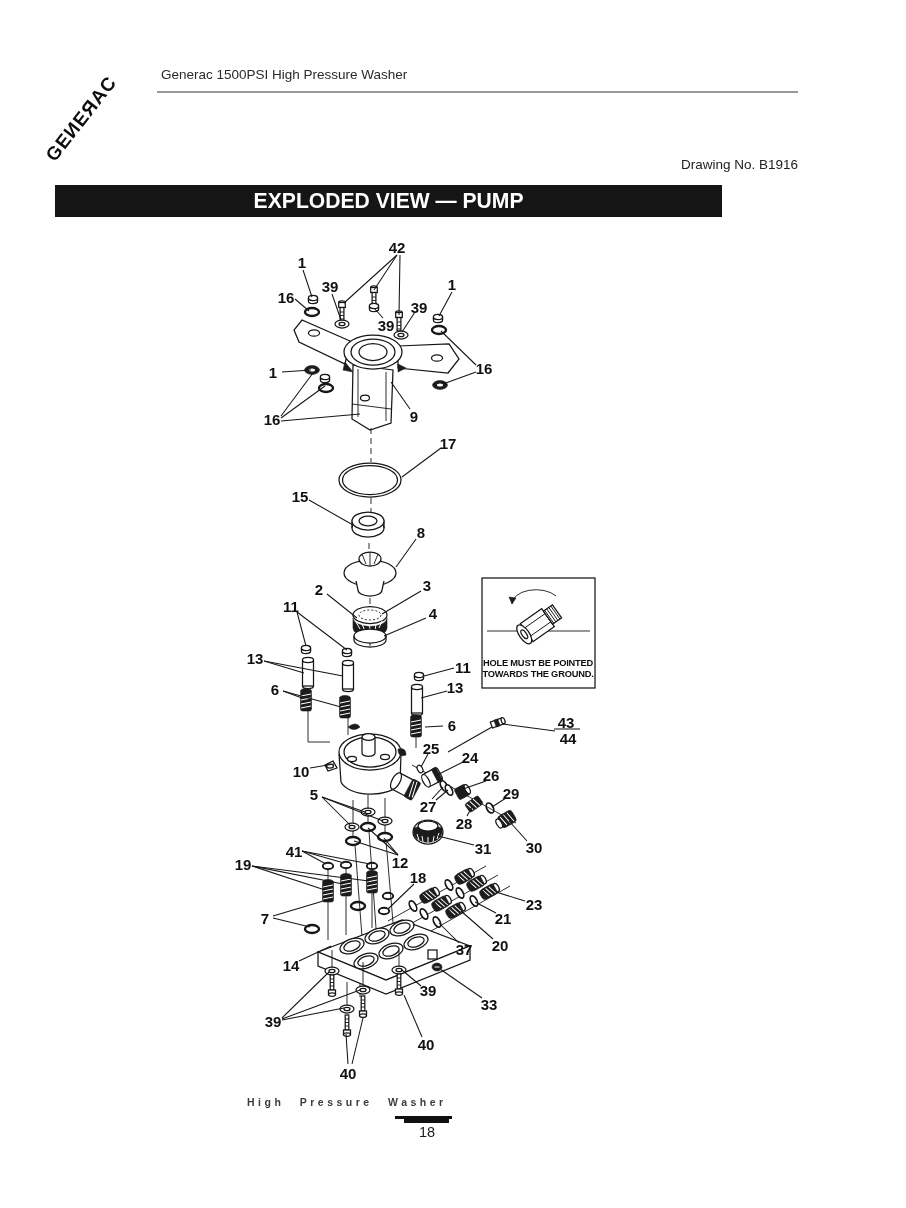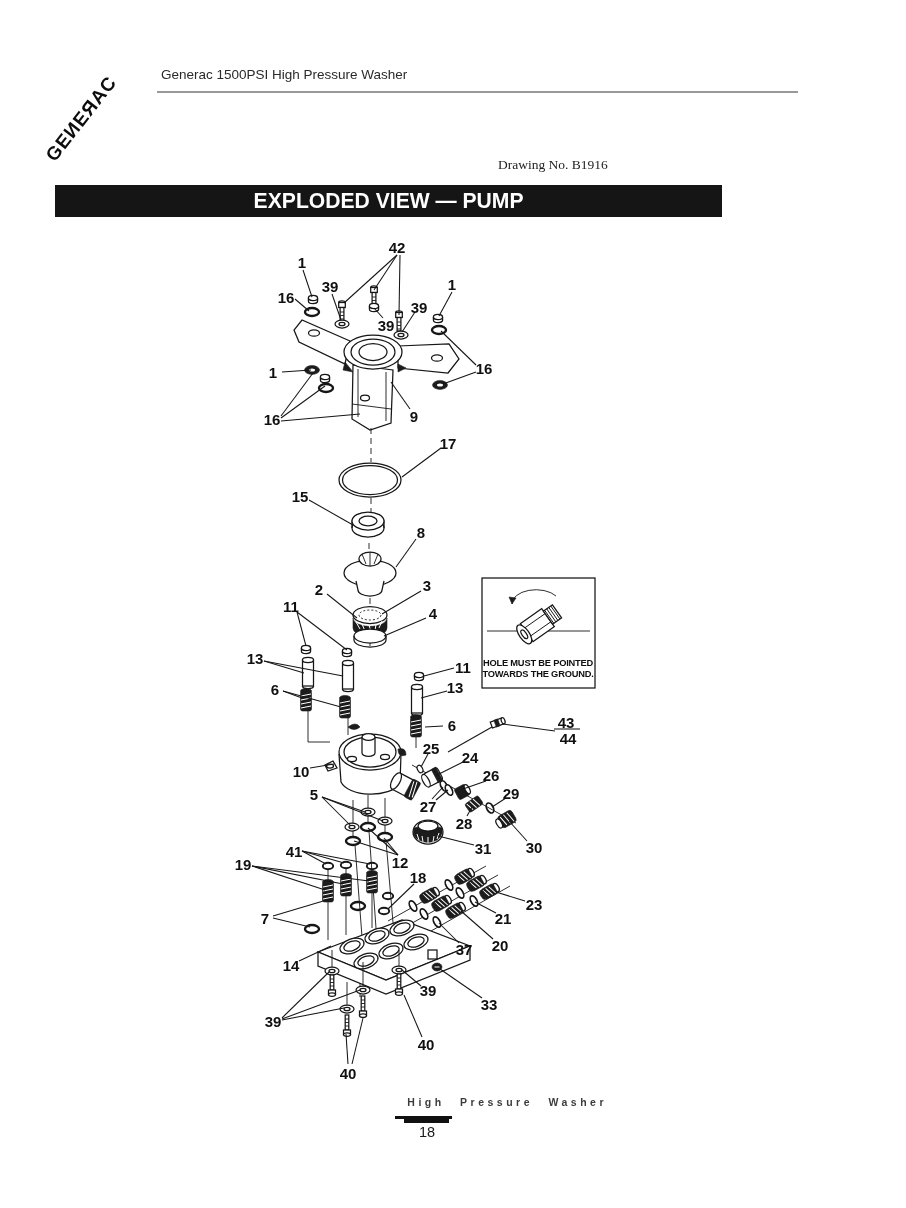--- a/index.html
+++ b/index.html
@@ -2,26 +2,26 @@
 <html><head>
 <meta charset="utf-8">
 <style>
   html,body{margin:0;padding:0;background:#e8e8e8;}
   .page{position:relative;width:906px;height:1208px;background:#ffffff;overflow:hidden;
         font-family:"Liberation Sans",sans-serif;color:#1a1a1a;}
   .logo{position:absolute;left:50px;top:148px;transform:rotate(-52deg);transform-origin:0 50%;
         font-weight:bold;font-size:19px;letter-spacing:1px;color:#0d0d0d;white-space:nowrap;}
   .hdr-title{position:absolute;left:161px;top:67px;font-size:13.5px;color:#2a2a2a;}
   .hdr-rule{position:absolute;left:157px;top:91px;width:641px;height:2px;background:#999;}
-  .drawing-no{position:absolute;left:498px;top:157px;width:300px;text-align:left;font-size:13.5px;color:#222;font-family:Liberation Serif, serif;}
+  .drawing-no{position:absolute;left:498px;top:157px;width:300px;text-align:right;font-size:13.5px;color:#222;}
   .banner{position:absolute;left:55px;top:185px;width:667px;height:32px;background:#151515;
           display:flex;align-items:center;justify-content:center;}
   .banner span{color:#fff;font-weight:bold;font-size:22px;letter-spacing:0px;transform:scaleX(.96);}
   .diagram-svg{position:absolute;left:0;top:0;}
-  .footer-product{position:absolute;left:247px;top:1096px;width:360px;text-align:right;
+  .footer-product{position:absolute;left:247px;top:1096px;width:360px;text-align:left;
                   font-size:10.5px;font-weight:bold;color:#3c3c3c;letter-spacing:3.5px;word-spacing:9px;}
   .footer-bar1{position:absolute;left:395px;top:1116px;width:57px;height:2.5px;background:#111;}
   .footer-bar2{position:absolute;left:404px;top:1118px;width:45px;height:5px;background:#111;}
   .footer-page{position:absolute;left:377px;top:1124px;width:100px;text-align:center;font-size:14.5px;color:#1a1a1a;}
   
   .ln{fill:none;stroke:#161616;stroke-width:1.25;}
   .thin{fill:none;stroke:#161616;stroke-width:.9;}
   .wh{fill:#fff;stroke:#161616;stroke-width:1.25;}
   .dk{fill:#1c1c1c;stroke:#1c1c1c;stroke-width:.6;}
   .wl{stroke:#fff;stroke-width:1;fill:none;}

